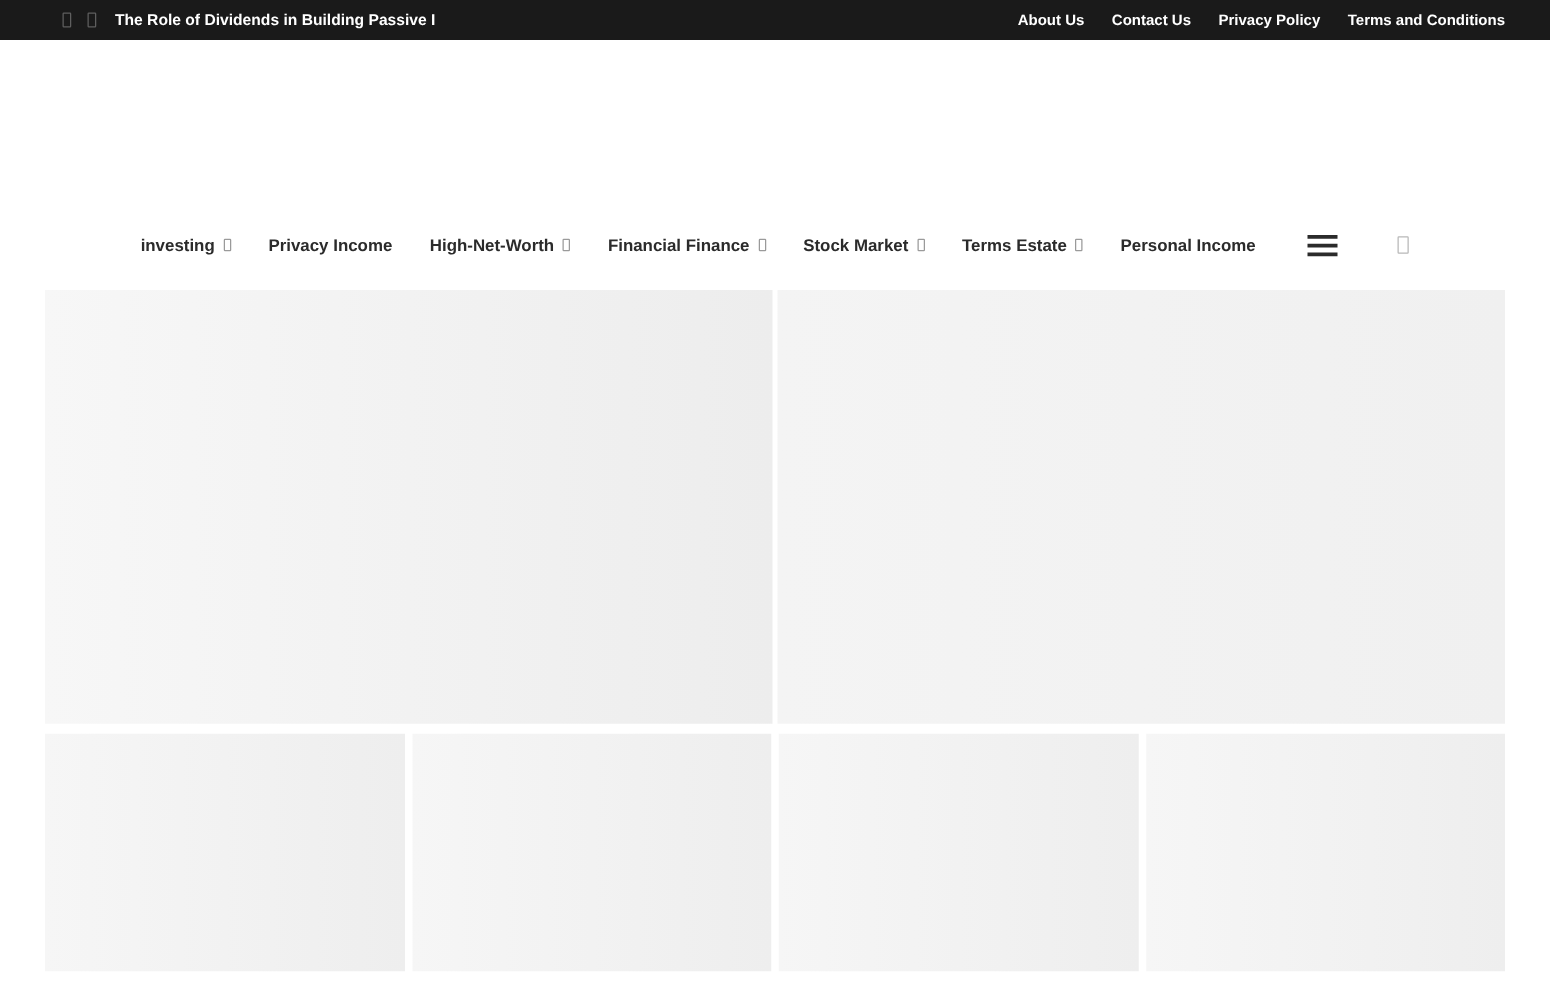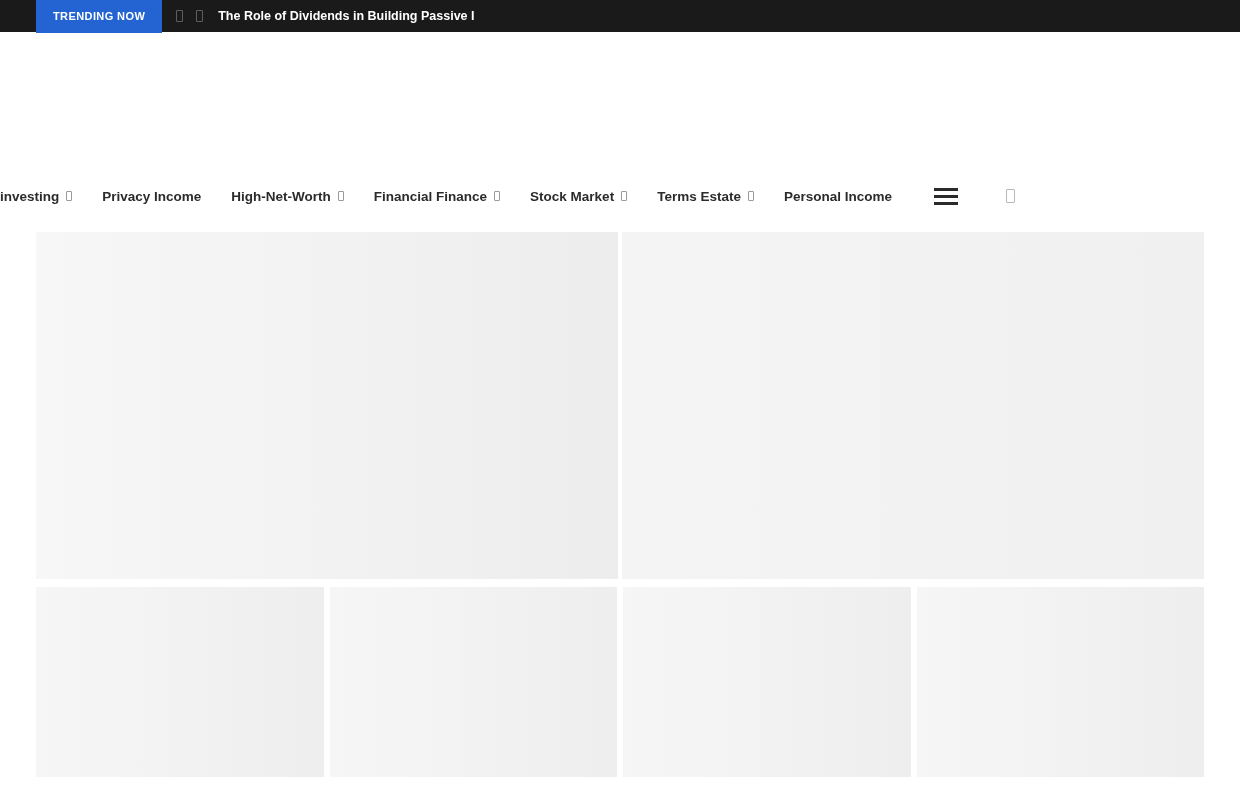--- a/index.html
+++ b/index.html
@@ -72,20 +72,21 @@
     background: #ffffff;
     display: flex;
     flex-direction: column;
     justify-content: flex-end;
     padding-bottom: 21px;
   }
   .logo-space { flex: 1; }
   .mainnav {
     display: flex;
     align-items: center;
+    justify-content: center;
     gap: 30px;
     height: 30px;
   }
   .nav-item {
     display: flex;
     align-items: center;
     text-decoration: none;
     color: #2b2b2b;
     font-size: 13.5px;
     font-weight: bold;
@@ -153,26 +154,31 @@
   }
   .ph-hero-1 { background: linear-gradient(to right, #f7f7f7 0%, #ededed 100%); }
   .ph-hero-2 { background: linear-gradient(to right, #f4f4f4 0%, #f0f0f0 100%); }
   .ph-card   { background: linear-gradient(to right, #f6f6f6 0%, #eeeeee 100%); }
 </style>
 </head>
 <body>
 
 <div class="topbar">
   <div class="topbar-inner">
-    <div class="trending-badge">TRENDING NOW</div>
     <div class="ticker-icons">
       <span class="tofu"></span>
       <span class="tofu"></span>
     </div>
     <div class="ticker-clip">The Role of Dividends in Building Passive Income</div>
+    <nav class="toplinks">
+      <a href="#">About Us</a>
+      <a href="#">Contact Us</a>
+      <a href="#">Privacy Policy</a>
+      <a href="#">Terms and Conditions</a>
+    </nav>
   </div>
 </div>
 
 <header class="site-header">
   <div class="logo-space"></div>
   <nav class="mainnav">
     <a href="#" class="nav-item">
       <span>investing</span>
       <span class="nav-tofu"></span>
     </a>

